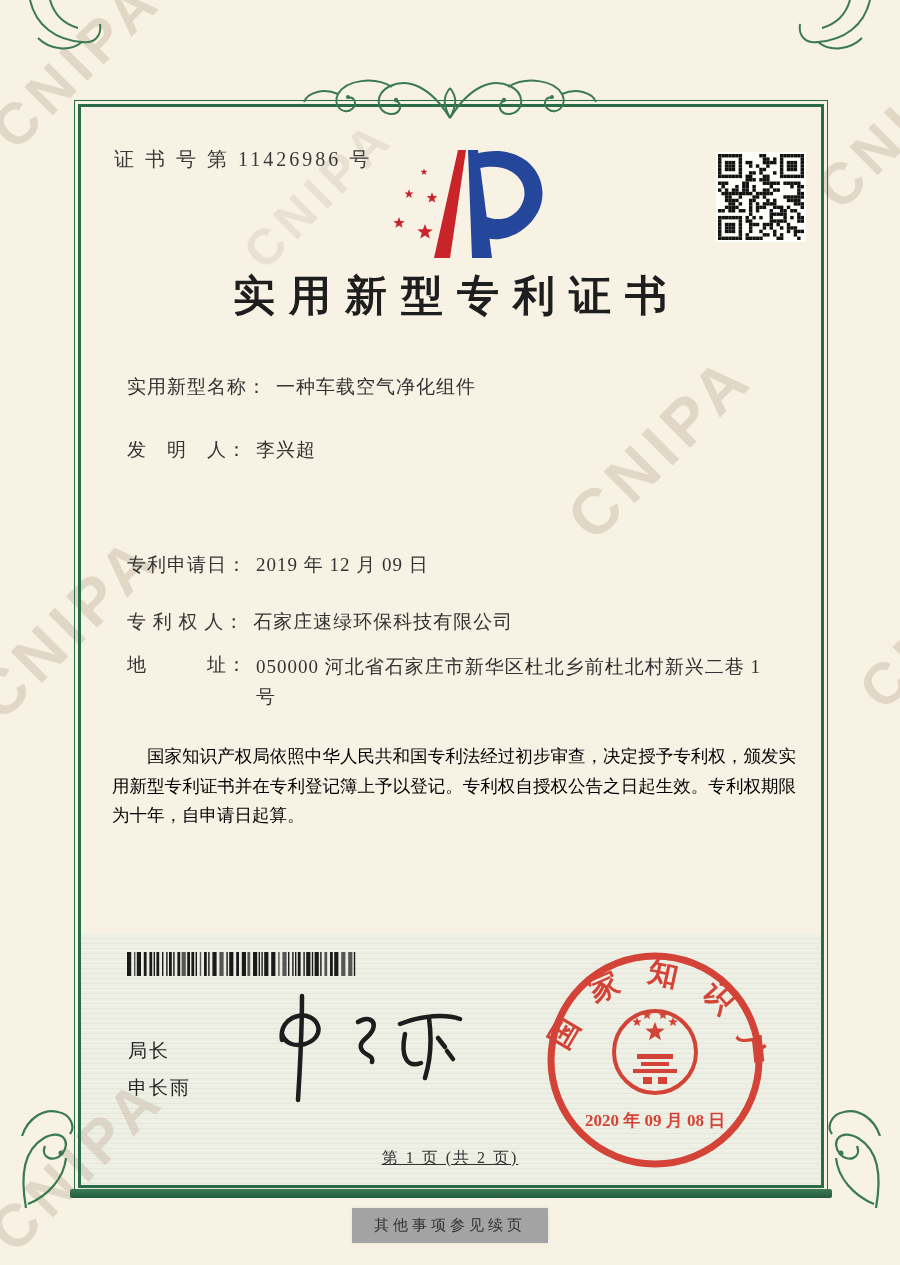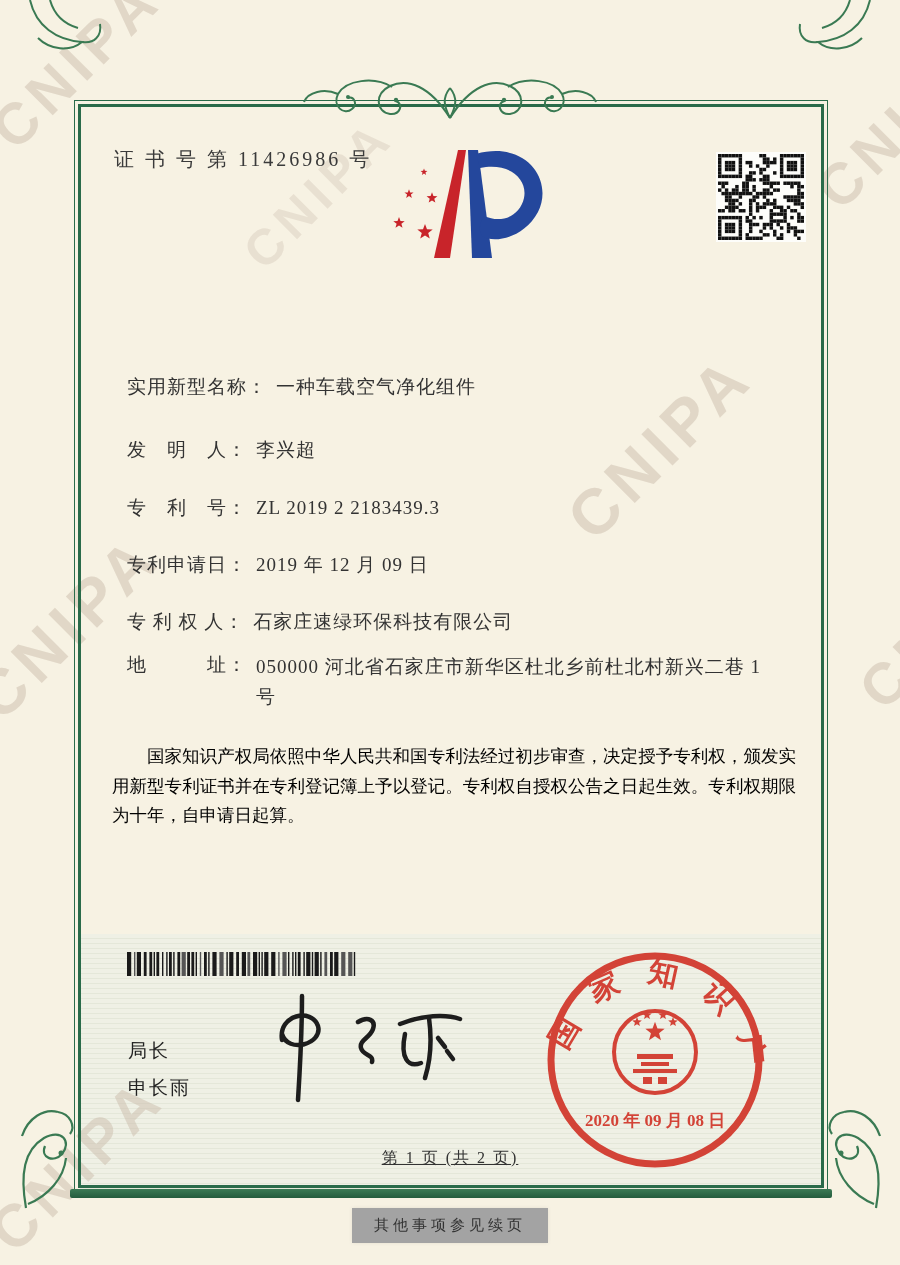--- a/index.html
+++ b/index.html
@@ -427,29 +427,27 @@
       <rect x="27.52" y="82.56" width="3.44" height="3.44" fill="#111"></rect>
       <rect x="30.96" y="82.56" width="3.44" height="3.44" fill="#111"></rect>
       <rect x="34.4" y="82.56" width="3.44" height="3.44" fill="#111"></rect>
       <rect x="37.839999999999996" y="82.56" width="3.44" height="3.44" fill="#111"></rect>
       <rect x="41.28" y="82.56" width="3.44" height="3.44" fill="#111"></rect>
       <rect x="58.48" y="82.56" width="3.44" height="3.44" fill="#111"></rect>
       <rect x="61.92" y="82.56" width="3.44" height="3.44" fill="#111"></rect>
       <rect x="79.12" y="82.56" width="3.44" height="3.44" fill="#111"></rect>
     </svg>
 
+  <div class="title">实用新型专利证书</div>
 
   <div class="field" style="top:437px">
     <span>发　明　人</span><span>：</span><span class="val">李兴超</span>
   </div>
   <div class="field" style="top:374px">
     <span>实用新型名称</span><span>：</span><span class="val">一种车载空气净化组件</span>
-  </div>
-  <div class="field" style="top:495px">
-    <span>专　利　号</span><span>：</span><span class="val">ZL 2019 2 2183439.3</span>
   </div>
   <div class="field" style="top:552px">
     <span>专利申请日</span><span>：</span><span class="val">2019 年 12 月 09 日</span>
   </div>
   <div class="field" style="top:609px">
     <span>专 利 权 人</span><span>：</span><span class="val">石家庄速绿环保科技有限公司</span>
   </div>
   <div class="field" style="top:652px">
     <span>地　　　址</span><span>：</span><span class="val valblock">050000  河北省石家庄市新华区杜北乡前杜北村新兴二巷 1 号</span>
   </div>

